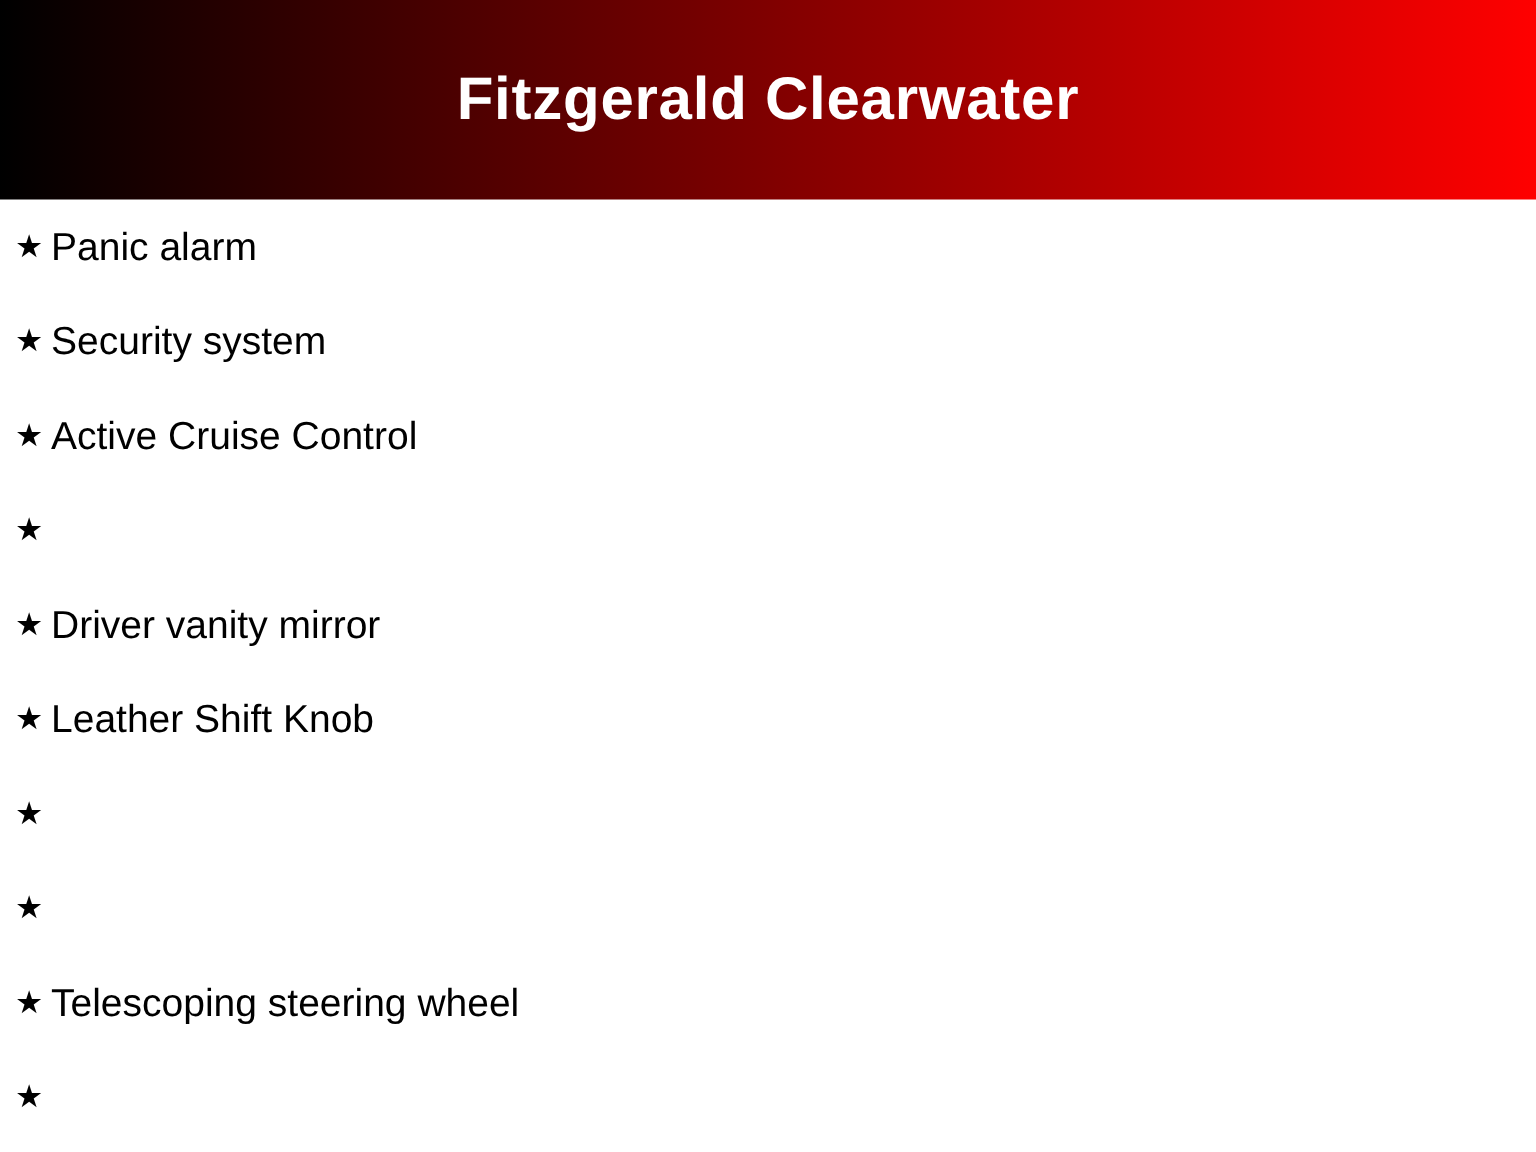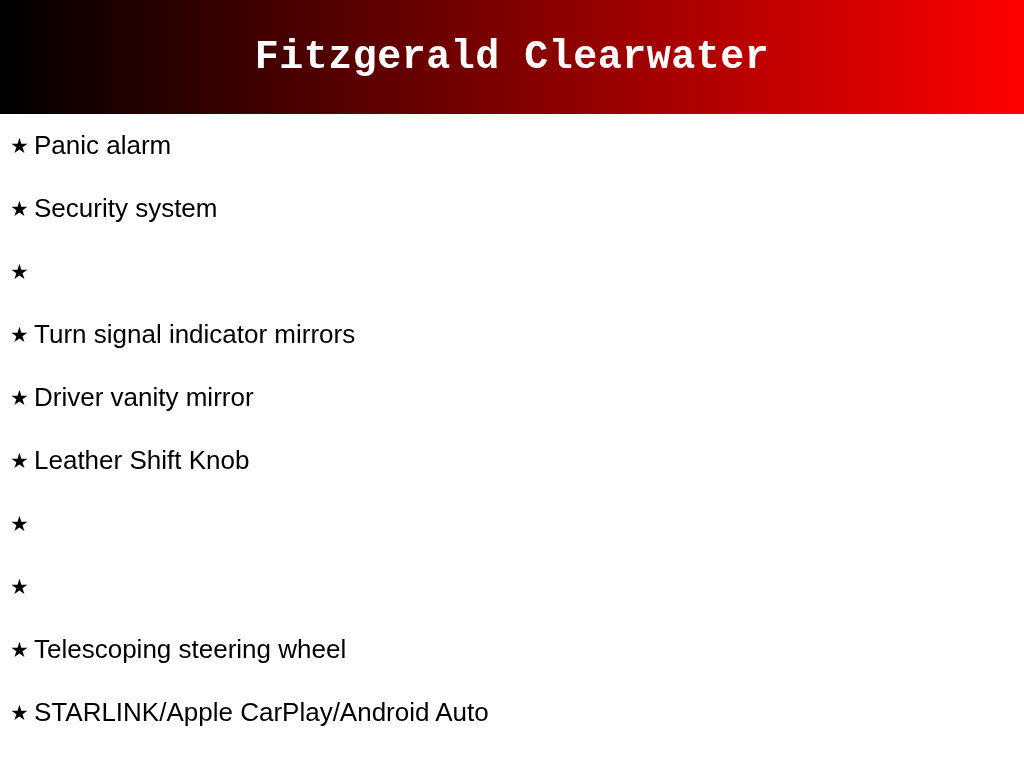--- a/index.html
+++ b/index.html
@@ -6,26 +6,25 @@
     margin: 0;
     padding: 0;
     width: 1024px;
     height: 768px;
     background: #ffffff;
     overflow: hidden;
     font-family: "Liberation Sans", sans-serif;
   }
   .banner {
     width: 1024px;
-    height: 114px;
+    height: 133px;
     background: linear-gradient(to right, #000000, #ff0000);
     display: flex;
     align-items: center;
     justify-content: center;
-    font-family: Liberation Mono, monospace;
   }
   .banner h1 {
     margin: 0;
     color: #ffffff;
     font-size: 40px;
     font-weight: bold;
     letter-spacing: 0.5px;
   }
   ul.features {
     list-style: none;
@@ -64,25 +63,25 @@
     <span class="label">Panic alarm</span>
   </li>
 
   <li>
     <span class="star">★</span>
     <span class="label">Security system</span>
   </li>
 
   <li>
     <span class="star">★</span>
+    <span class="label">Active Cruise Control</span>
   </li>
 
   <li>
     <span class="star">★</span>
-    <span class="label">Turn signal indicator mirrors</span>
   </li>
 
   <li>
     <span class="star">★</span>
     <span class="label">Driver vanity mirror</span>
   </li>
 
   <li>
     <span class="star">★</span>
     <span class="label">Leather Shift Knob</span>
@@ -96,15 +95,14 @@
     <span class="star">★</span>
   </li>
 
   <li>
     <span class="star">★</span>
     <span class="label">Telescoping steering wheel</span>
   </li>
 
   <li>
     <span class="star">★</span>
-    <span class="label">STARLINK/Apple CarPlay/Android Auto</span>
   </li>
 </ul>
 
 </body></html>

